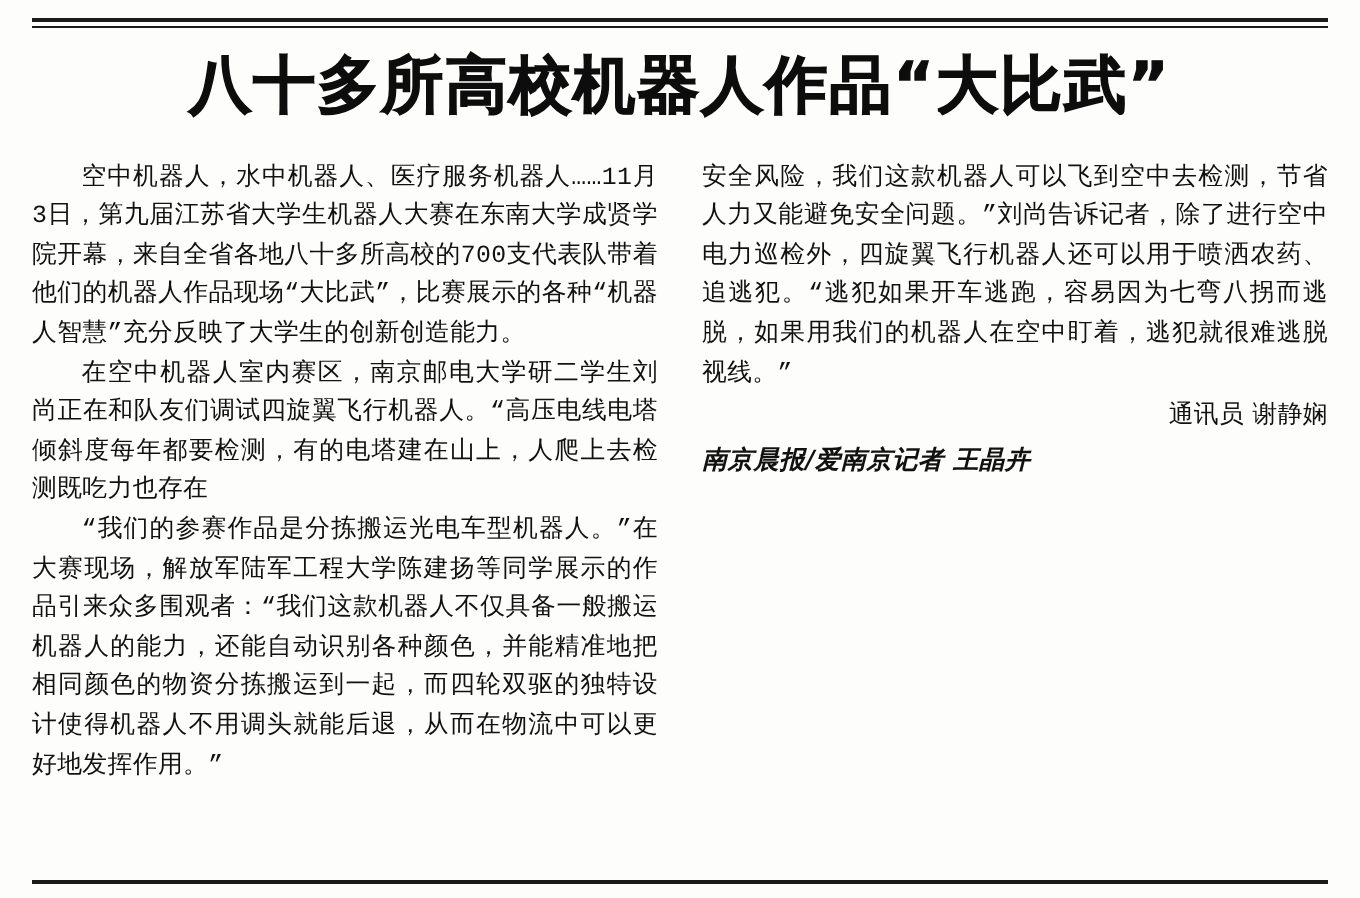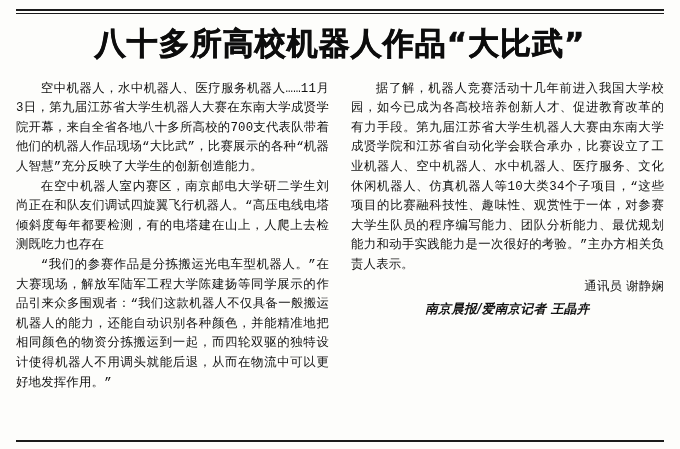--- a/index.html
+++ b/index.html
@@ -79,21 +79,21 @@
   p.body.indent {
     text-indent: 2em;
   }
   .byline {
     margin-top: 6px;
     font-family: "DejaVu Serif", "Liberation Serif", serif;
     font-size: 12.6px;
     font-weight: bold;
     font-style: italic;
     color: #111111;
-    text-align: center;
+    text-align: left;
     letter-spacing: 0.3px;
   }
   .credit-line {
     margin-top: 2px;
     font-family: "DejaVu Sans", "Liberation Sans", sans-serif;
     font-size: 12.4px;
     color: #111111;
     text-align: right;
     letter-spacing: 0.2px;
   }
@@ -107,20 +107,20 @@
 
   <h1 class="headline">八十多所高校机器人作品“大比武”</h1>
 
   <div class="columns">
     <div class="col">
       <p class="body indent">空中机器人，水中机器人、医疗服务机器人……11月3日，第九届江苏省大学生机器人大赛在东南大学成贤学院开幕，来自全省各地八十多所高校的700支代表队带着他们的机器人作品现场“大比武”，比赛展示的各种“机器人智慧”充分反映了大学生的创新创造能力。</p>
       <p class="body indent">在空中机器人室内赛区，南京邮电大学研二学生刘尚正在和队友们调试四旋翼飞行机器人。“高压电线电塔倾斜度每年都要检测，有的电塔建在山上，人爬上去检测既吃力也存在</p>
       <p class="body indent">“我们的参赛作品是分拣搬运光电车型机器人。”在大赛现场，解放军陆军工程大学陈建扬等同学展示的作品引来众多围观者：“我们这款机器人不仅具备一般搬运机器人的能力，还能自动识别各种颜色，并能精准地把相同颜色的物资分拣搬运到一起，而四轮双驱的独特设计使得机器人不用调头就能后退，从而在物流中可以更好地发挥作用。”</p>
     </div>
     <div class="col">
-      <p class="body indent">据了解，机器人竞赛活动十几年前进入我国大学校园，如今已成为各高校培养创新人才、促进教育改革的有力手段。第九届江苏省大学生机器人大赛由东南大学成贤学院和江苏省自动化学会联合承办，比赛设立了工业机器人、空中机器人、水中机器人、医疗服务、文化休闲机器人、仿真机器人等10大类34个子项目，“这些项目的比赛融科技性、趣味性、观赏性于一体，对参赛大学生队员的程序编写能力、团队分析能力、最优规划能力和动手实践能力是一次很好的考验。”主办方相关负责人表示。</p>
+      <p class="body">安全风险，我们这款机器人可以飞到空中去检测，节省人力又能避免安全问题。”刘尚告诉记者，除了进行空中电力巡检外，四旋翼飞行机器人还可以用于喷洒农药、追逃犯。“逃犯如果开车逃跑，容易因为七弯八拐而逃脱，如果用我们的机器人在空中盯着，逃犯就很难逃脱视线。”</p>
       <div class="credit-line">通讯员 谢静娴</div>
       <div class="byline">南京晨报/爱南京记者 王晶卉</div>
     </div>
   </div>
 
   <div class="rule-bottom"></div>
 </div>
 
 </body></html>

